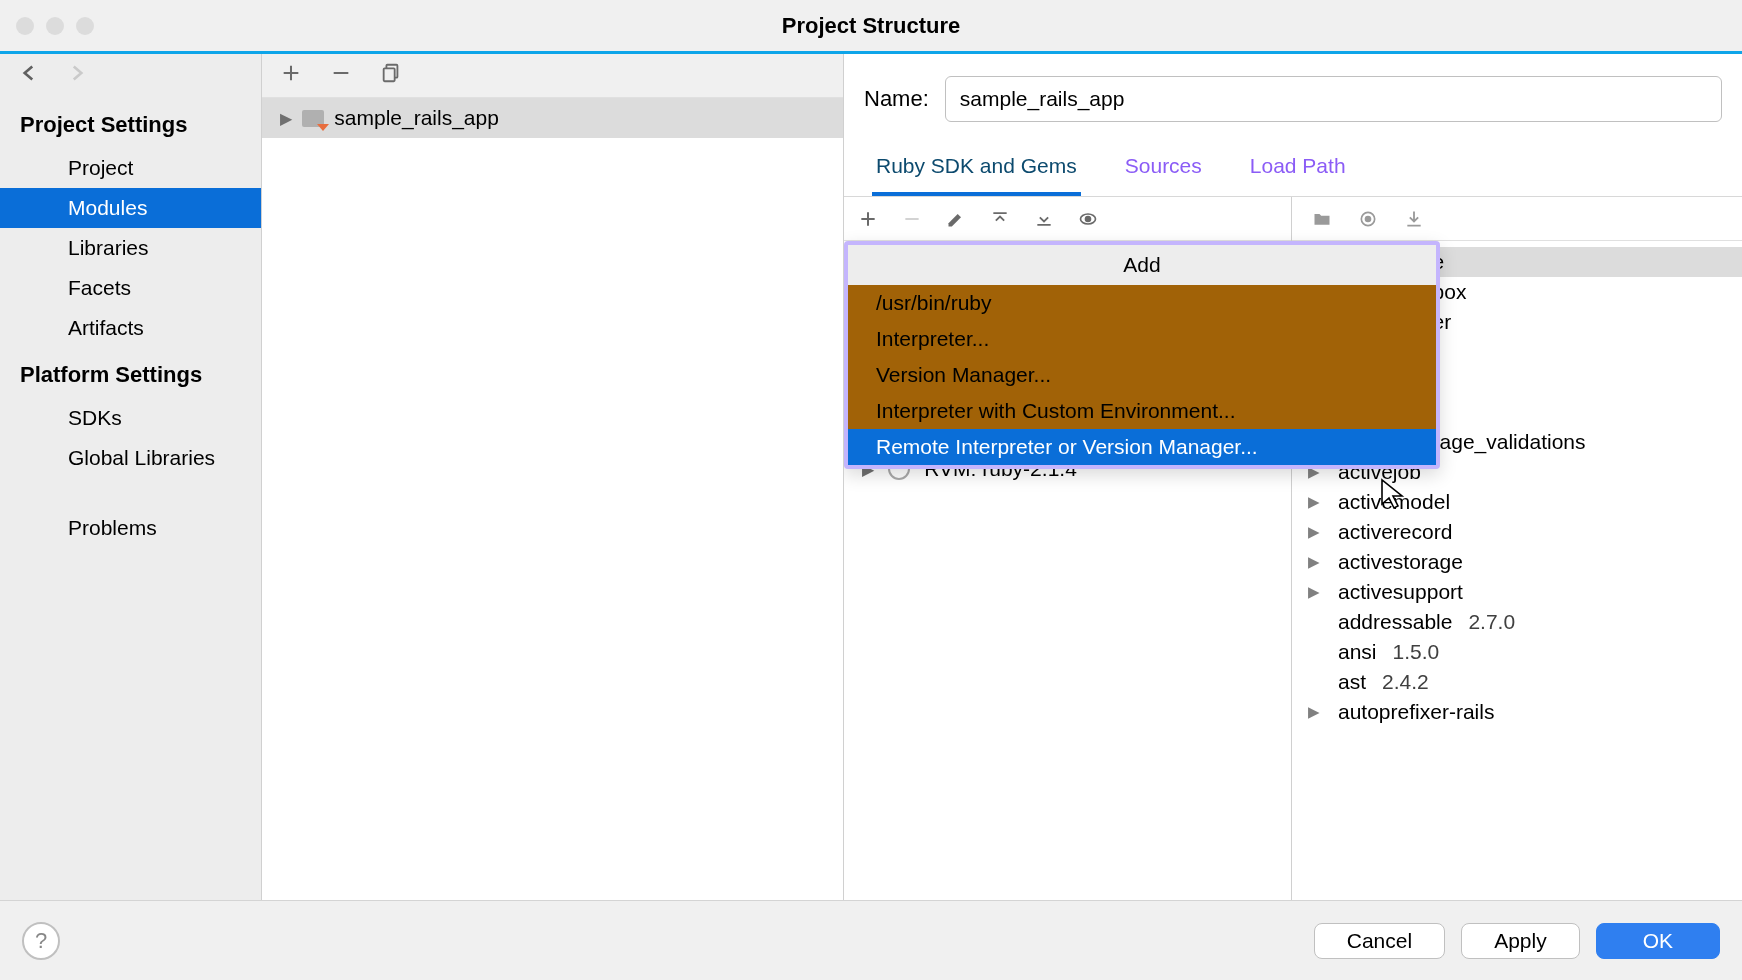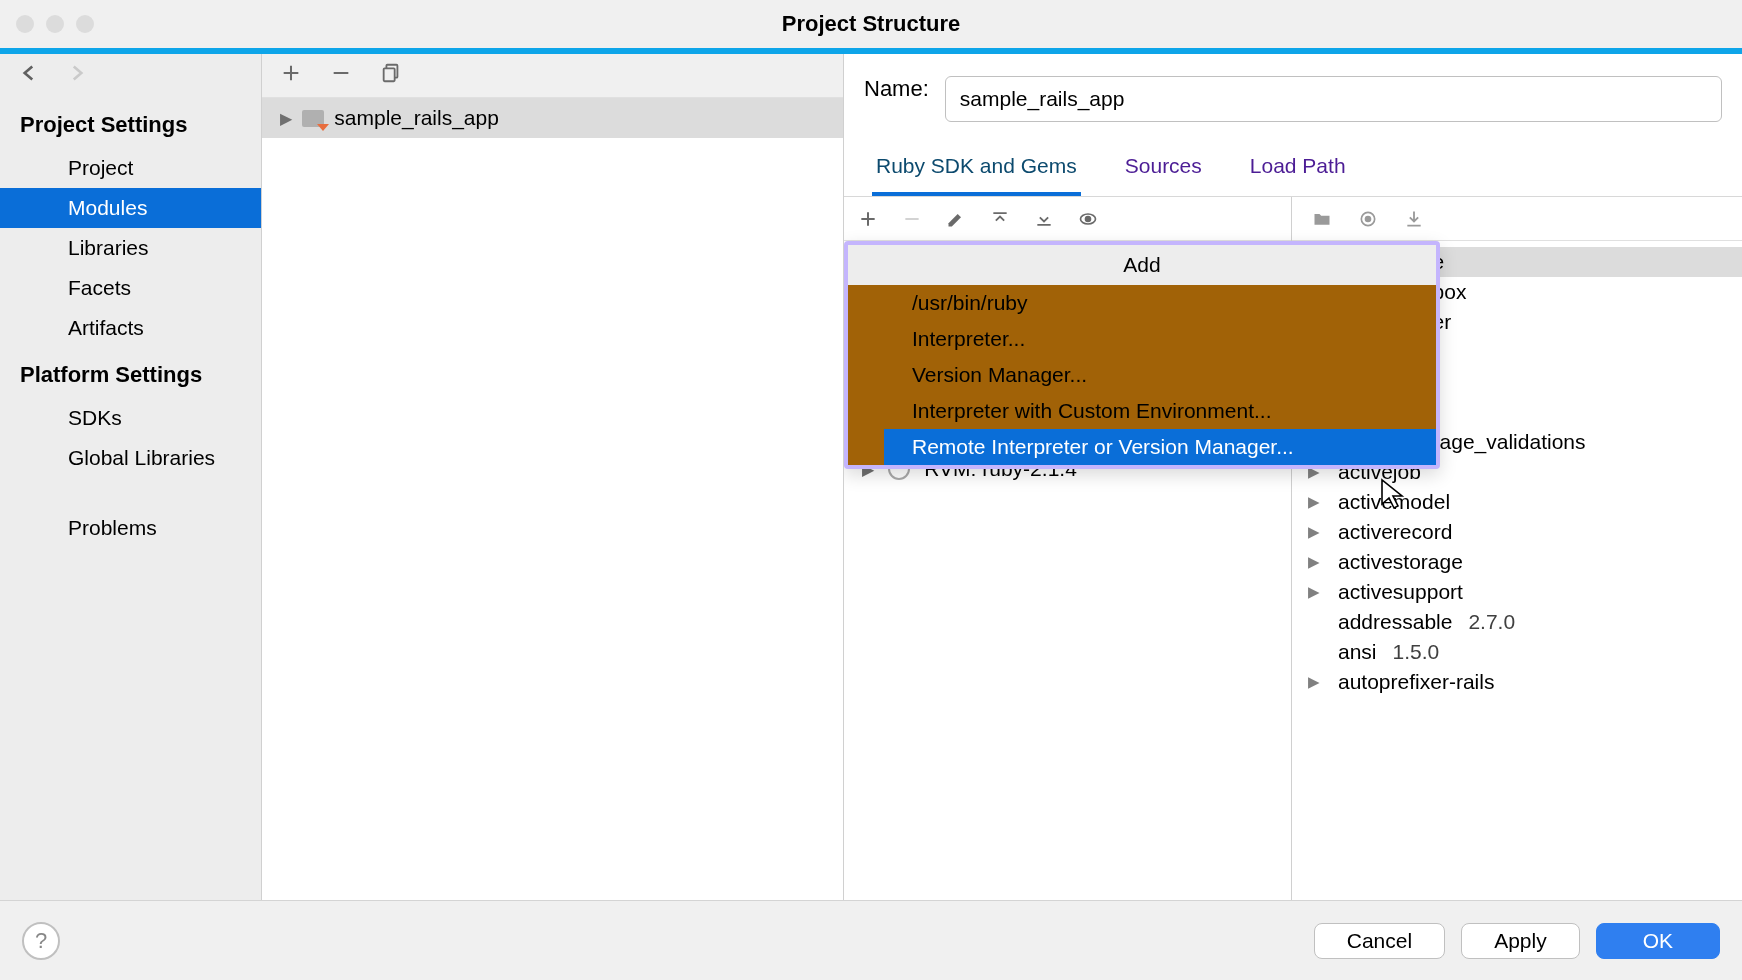--- a/index.html
+++ b/index.html
@@ -17,21 +17,21 @@
   background: #f0f0f0;
   display: flex;
   flex-direction: column;
   position: relative;
 }
 .titlebar {
   height: 54px;
   display: flex;
   align-items: center;
   position: relative;
-  border-bottom: 6px solid #0ea5e9;
+  border-bottom: 3px solid #0ea5e9;
 }
 .traffic-lights {
   display: flex;
   gap: 12px;
   margin-left: 16px;
 }
 .traffic-light {
   width: 18px; height: 18px; border-radius: 50%; background: #dcdcdc;
 }
 .window-title {
@@ -115,21 +115,21 @@
   border-top: 7px solid #e86e3f;
 }
 .right-panel {
   flex: 1;
   background: #fff;
   display: flex;
   flex-direction: column;
 }
 .name-row {
   display: flex;
-  align-items: flex-start;
+  align-items: center;
   padding: 22px 20px;
   gap: 16px;
 }
 .name-label { font-size: 22px; }
 .name-input {
   flex: 1;
   height: 46px;
   border: 1px solid #c0c0c0;
   border-radius: 6px;
   padding: 0 14px;
@@ -137,21 +137,21 @@
   background: #fff;
 }
 .tabs {
   display: flex;
   gap: 40px;
   padding-left: 28px;
 }
 .tab {
   font-size: 21px;
   padding: 10px 4px 14px 4px;
-  color: #4c1d95;
+  color: #8b5cf6;
   cursor: default;
 }
 .tab.active {
   color: #0c4a6e;
   border-bottom: 4px solid #0a6ed8;
 }
 .detail-body {
   flex: 1;
   display: flex;
   border-top: 1px solid #d8d8d8;
@@ -217,21 +217,20 @@
 .popup-title {
   background: #ededed;
   text-align: center;
   padding: 8px 0;
   font-size: 21px;
 }
 .menu-item {
   padding: 6px 28px;
   font-size: 21px;
   cursor: default;
-  margin-left: 36px;
 }
 .menu-item.hl { background: #0a6ed8; color: #fff; }
 .footer {
   height: 80px;
   border-top: 1px solid #d4d4d4;
   display: flex;
   align-items: center;
   padding: 0 22px;
   gap: 16px;
 }
@@ -469,20 +468,25 @@
                 <span class="gem-chev"></span>
                 <span>addressable</span>
                 <span class="gem-version">2.7.0</span>
               </div>
               <div class="gem-item">
                 <span class="gem-chev"></span>
                 <span>ansi</span>
                 <span class="gem-version">1.5.0</span>
               </div>
               <div class="gem-item">
+                <span class="gem-chev"></span>
+                <span>ast</span>
+                <span class="gem-version">2.4.2</span>
+              </div>
+              <div class="gem-item">
                 <span class="gem-chev">▶</span>
                 <span>autoprefixer-rails</span>
               </div>
             </div>
         </div>
       </div>
     </div>
   </div>
 
   <div class="footer">

